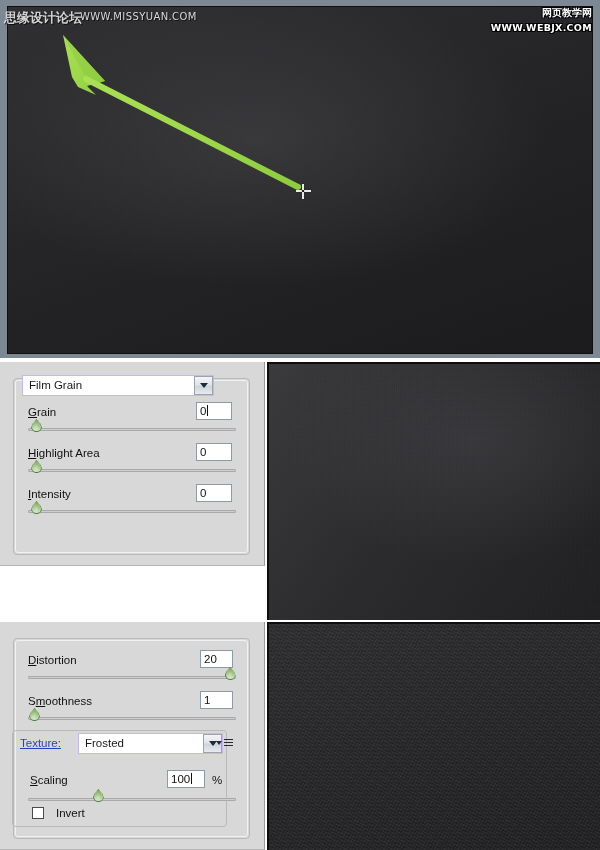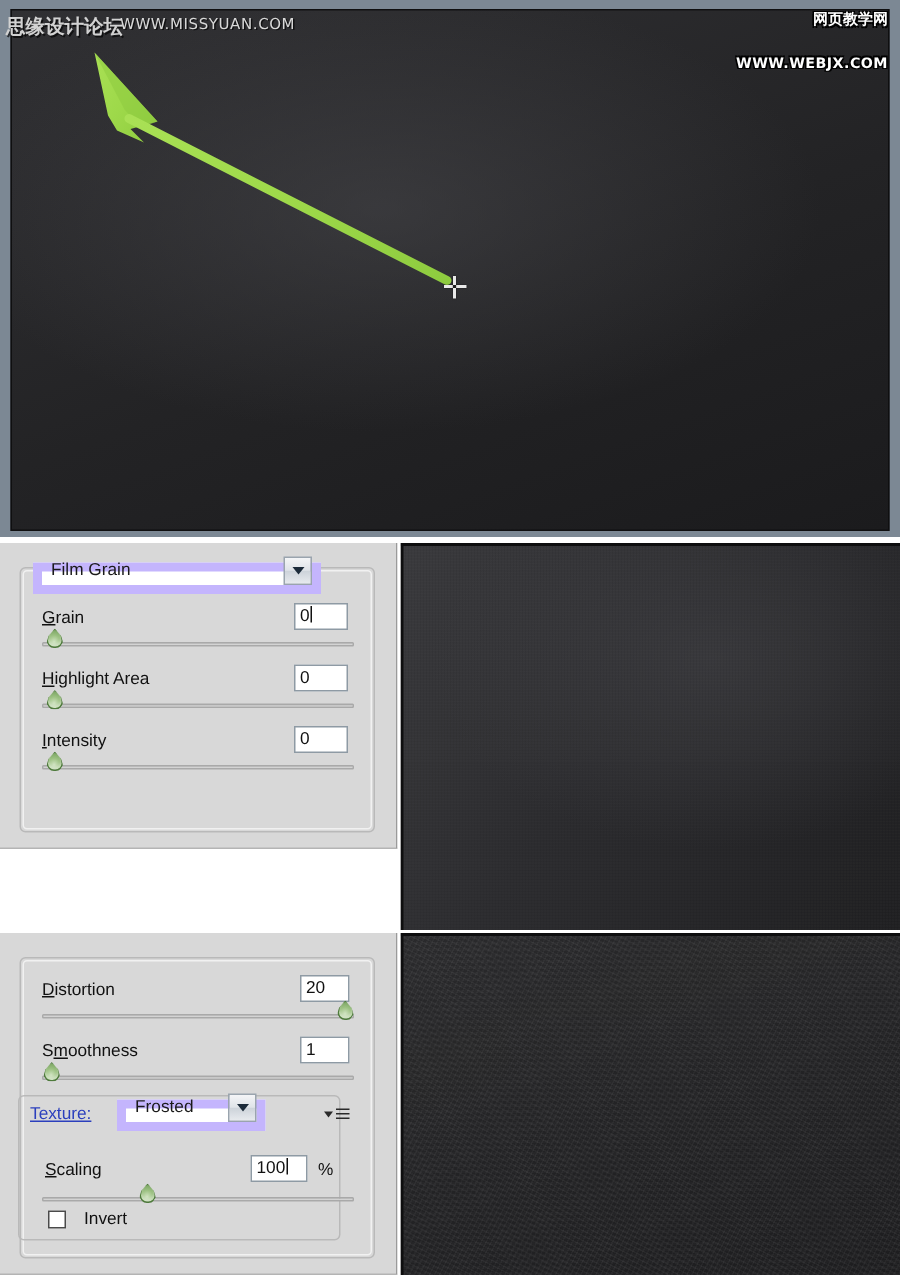--- a/index.html
+++ b/index.html
@@ -91,21 +91,20 @@
     font-size: 10px; font-weight: bold;
     color: #ffffff;
     text-shadow: 1px 1px 0 #000, -1px -1px 0 #000, 1px -1px 0 #000, -1px 1px 0 #000;
   }
   #wm-right-url {
     right: 8px; top: 22px;
     font-size: 9.5px; font-weight: bold;
     letter-spacing: 0.3px;
     color: #ffffff;
     text-shadow: 1px 1px 0 #000, -1px -1px 0 #000, 1px -1px 0 #000, -1px 1px 0 #000;
-    margin-top: 15px;
   }
 
   
   .panel {
     position: absolute;
     background: #d8d8d8;
     border-right: 1px solid #9a9a9a;
     border-bottom: 1px solid #b4b4b4;
   }
   #panel-film {
@@ -130,23 +129,23 @@
     left: 1px; top: 1px; right: 1px; bottom: 1px;
     border: 1px solid #f1f1f1;
     border-radius: 3px;
     pointer-events: none;
   }
 
   
   .combo {
     position: absolute;
     background: #ffffff;
-    border: 6px solid #c4b5fd;
+    border: 1px solid #c4b5fd;
     display: flex;
-    align-items: flex-end;
+    align-items: flex-start;
     height: 21px;
   }
   .combo .combo-text {
     flex: 1;
     padding-left: 6px;
     font-size: 11.5px;
     color: #1a1a1a;
     line-height: 19px;
     white-space: nowrap;
     overflow: hidden;
@@ -238,21 +237,21 @@
   .link-label {
     position: absolute;
     font-size: 11.5px;
     color: #2b3fbd;
     text-decoration: underline;
     white-space: nowrap;
   }
   #texture-combo {
     position: absolute;
     left: 78px; top: 733px;
-    width: 99px;
+    width: 145px;
   }
   #texture-menu-icon {
     position: absolute;
     left: 216px; top: 737px;
     width: 17px; height: 11px;
     display: flex; align-items: center; gap: 2px;
   }
   #texture-menu-icon .tri {
     width: 0; height: 0;
     border-left: 3.5px solid transparent;

